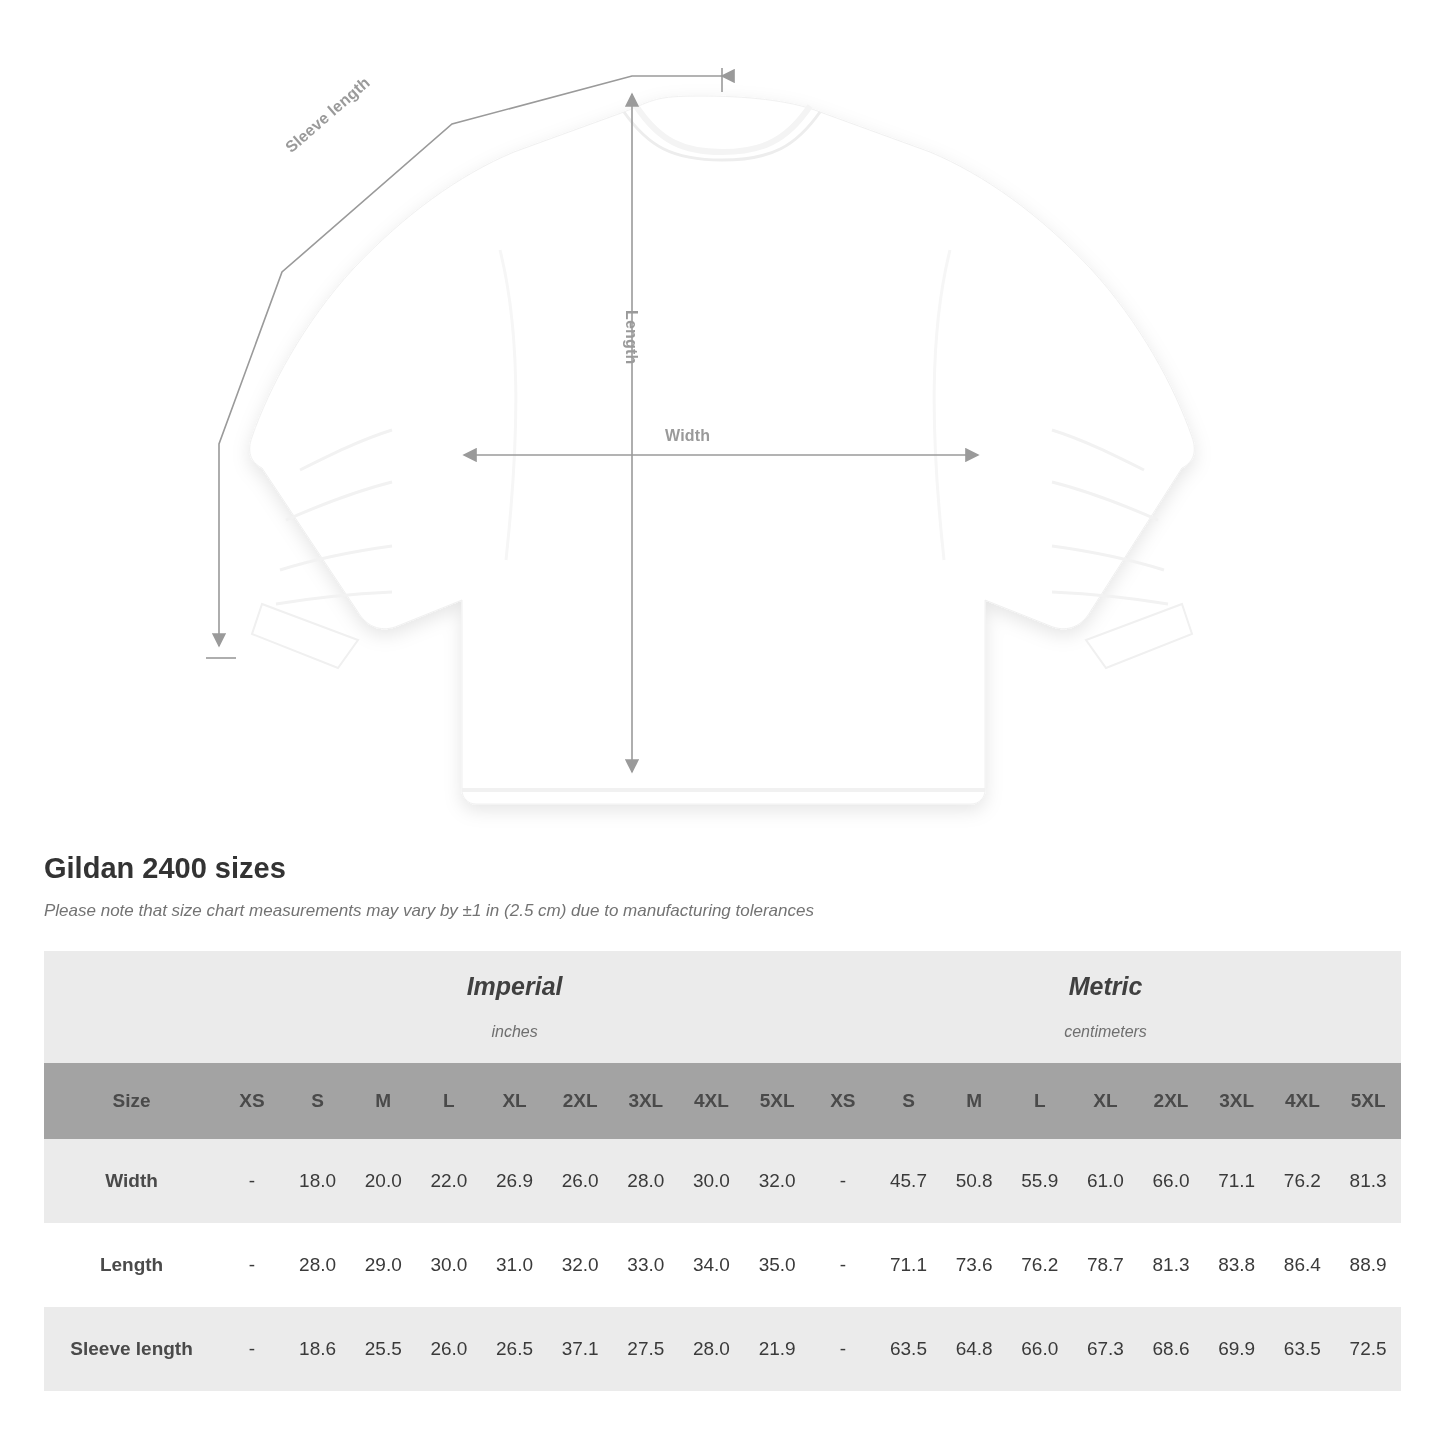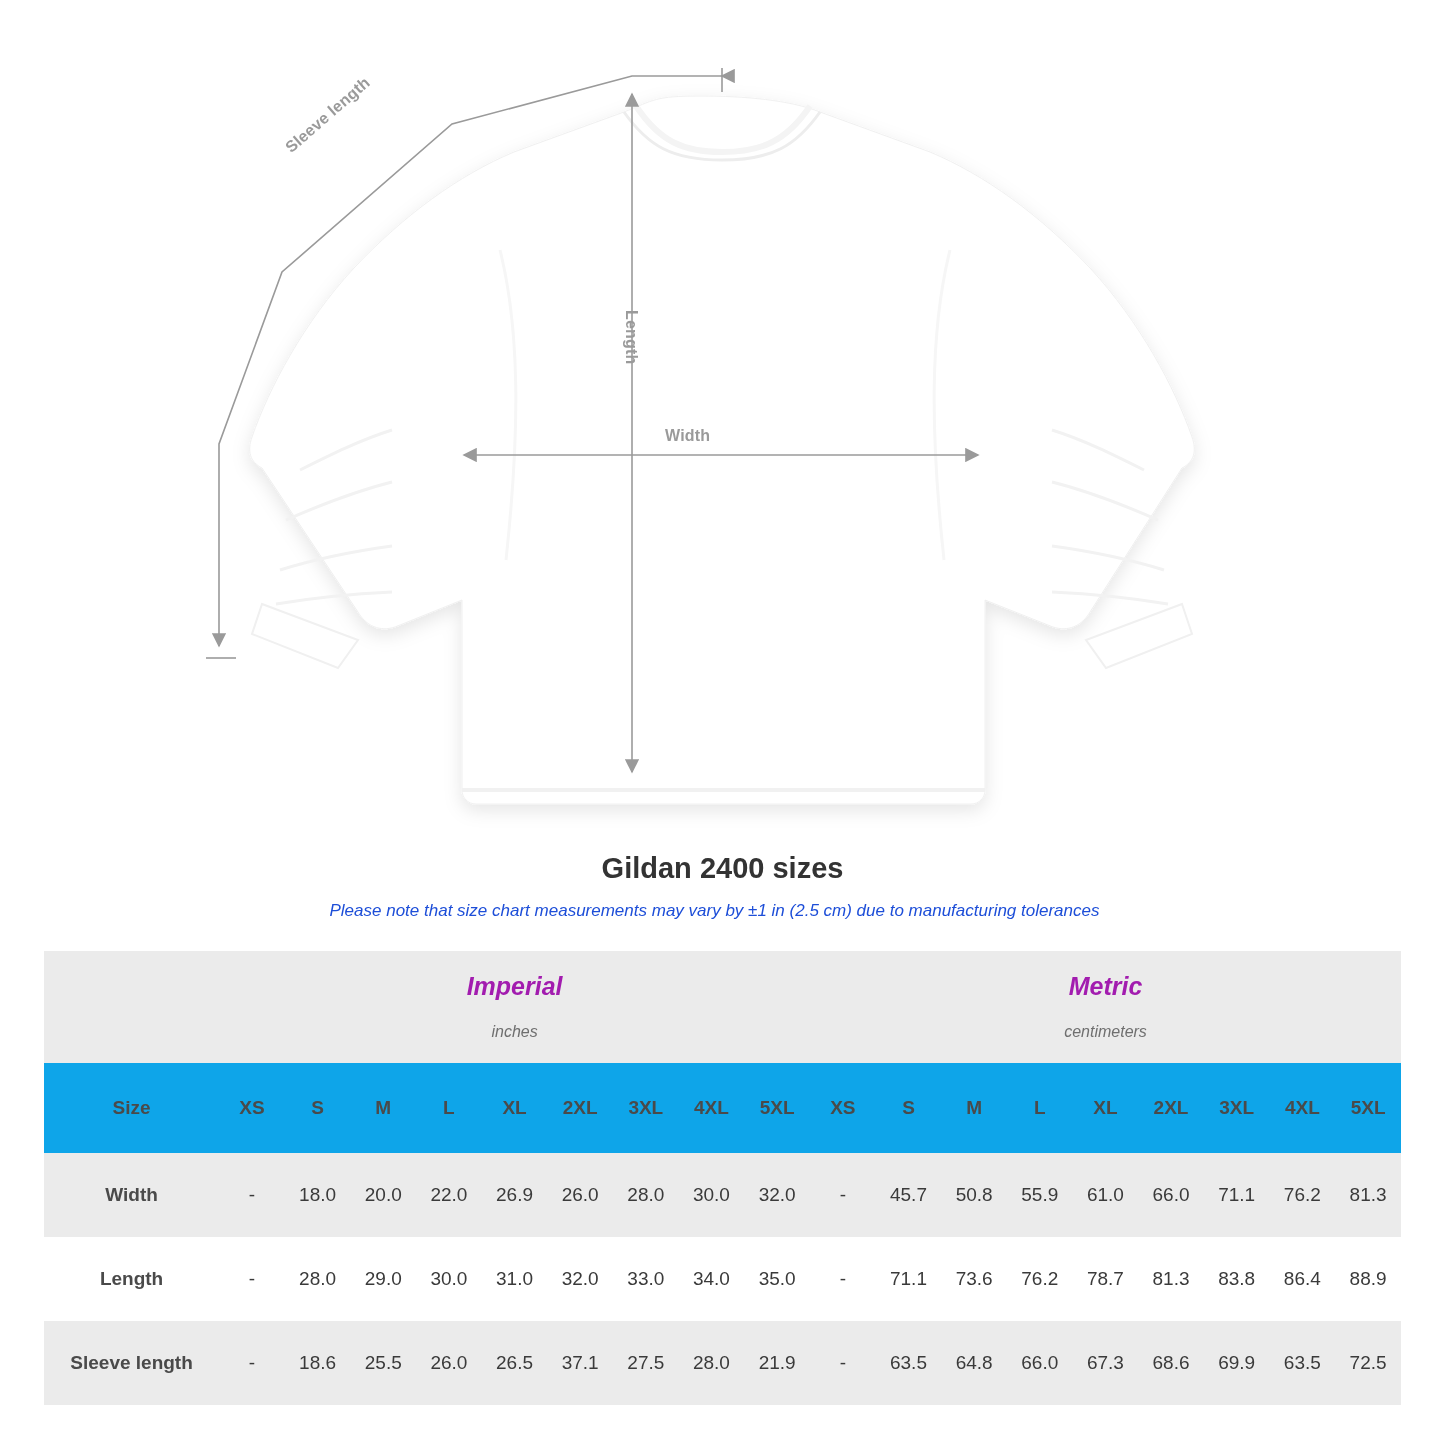--- a/index.html
+++ b/index.html
@@ -51,33 +51,34 @@
   }
   .dim-label.sleeve {
     left: 282px;
     top: 143px;
     transform: rotate(-41deg);
     transform-origin: left top;
   }
 
   
   .title-block {
-    text-align: center;
+    text-align: left;
     margin-top: 22px;
+    padding-left: 44px;
   }
   .chart-title {
     font-size: 29px;
     font-weight: bold;
     color: #333333;
     margin: 0;
   }
   .chart-note {
     font-size: 17px;
     font-style: italic;
-    color: #1d4ed8;
+    color: #737373;
     margin: 16px 16px 0 0;
   }
 
   
   .table-wrap {
     margin: 30px 44px 0 44px;
   }
   table.size-chart {
     border-collapse: collapse;
     width: 1357px;
@@ -89,35 +90,35 @@
     vertical-align: middle;
   }
   .unit-row td {
     background: #ebebeb;
     height: 112px;
   }
   .unit-name {
     font-size: 25px;
     font-style: italic;
     font-weight: bold;
-    color: #a21caf;
+    color: #404040;
     line-height: 1.1;
   }
   .unit-sub {
     font-size: 16px;
     font-style: italic;
     color: #6f6f6f;
     margin-top: 22px;
   }
   .head-row td {
-    height: 90px;
+    height: 76px;
     font-size: 19px;
     font-weight: bold;
     color: #4a4a4a;
-    background: #0ea5e9;
+    background: #a3a3a3;
   }
   .head-row td.rowlabel {
     font-size: 19px;
   }
   .data-row td {
     height: 84px;
     font-size: 19px;
     color: #3a3a3a;
   }
   .data-row td.rowlabel {

